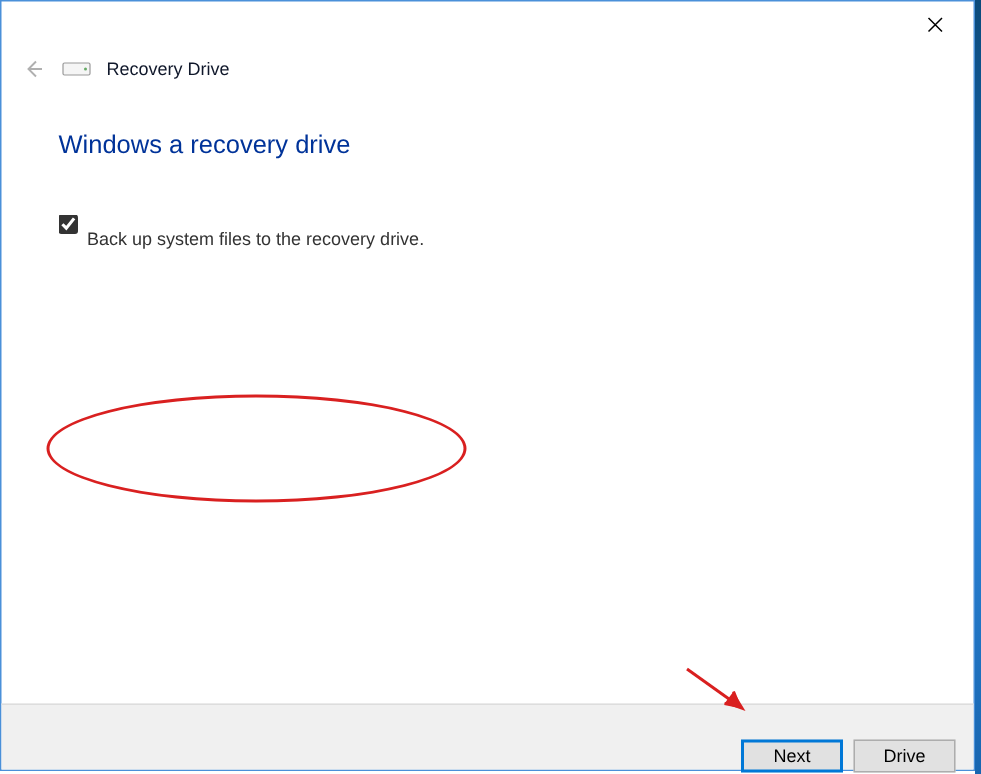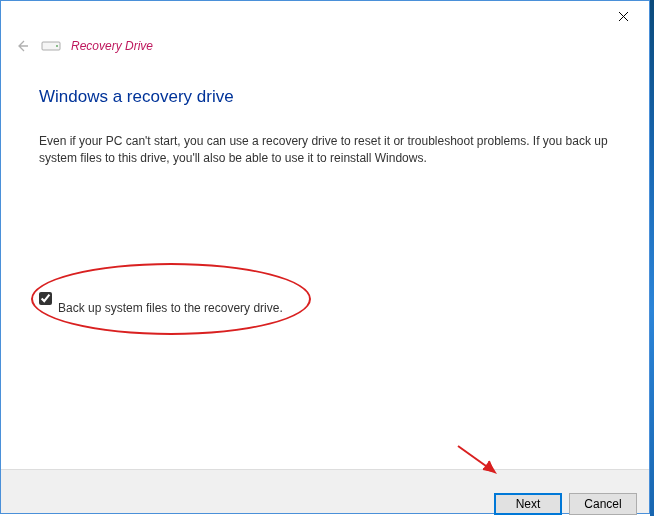--- a/index.html
+++ b/index.html
@@ -3,21 +3,21 @@
   <meta charset="utf-8">
   <style>
     * { box-sizing: border-box; margin: 0; padding: 0; }
     body { font-family: "Segoe UI", Tahoma, sans-serif; background: #fff; width: 654px; height: 516px; overflow: hidden; position: relative; }
     .window { width: 650px; height: 514px; border: 1px solid #4a90d9; position: relative; background: #fff; }
     .titlebar { height: 30px; display: flex; align-items: center; justify-content: flex-end; padding-right: 6px; }
     .close-btn { width: 40px; height: 26px; display: flex; align-items: center; justify-content: center; cursor: pointer; font-size: 14px; font-family: Arial, sans-serif; color: #000; }
     .header { display: flex; align-items: center; padding: 6px 12px 8px 12px; gap: 10px; height: 32px; }
     .back-arrow { width: 18px; height: 18px; display: flex; align-items: center; justify-content: center; color: #999; cursor: pointer; }
     .drive-icon { width: 20px; height: 14px; display: flex; align-items: center; justify-content: center; }
-    .title { font-size: 12px; color: #be185d; font-style: italic; }
+    .title { font-size: 12px; color: #0f172a; }
     .content { padding: 24px 38px 10px 38px; }
     .heading { font-size: 17px; color: #003399; font-weight: normal; margin-bottom: 26px; }
     .description { font-size: 12px; color: #333; line-height: 1.45; margin-bottom: 114px; }
     .checkbox-row { display: flex; align-items: center; gap: 6px; position: relative; z-index: 2; }
     .checkbox-row input[type="checkbox"] { width: 13px; height: 13px; cursor: pointer; accent-color: #333; }
     .checkbox-row label { font-size: 12px; color: #333; cursor: pointer; margin-top: 19px; }
     .annotation-ellipse { position: absolute; left: 30px; top: 262px; width: 280px; height: 72px; border: 2px solid #d92020; border-radius: 50%; pointer-events: none; z-index: 1; }
     .annotation-arrow { position: absolute; left: 452px; top: 440px; width: 50px; height: 40px; pointer-events: none; z-index: 3; }
     .footer { position: absolute; bottom: 0; left: 0; right: 0; height: 44px; background: #f0f0f0; border-top: 1px solid #ddd; display: flex; align-items: center; justify-content: flex-end; gap: 7px; padding-right: 12px; }
     .btn { min-width: 68px; height: 22px; font-size: 12px; background: #e1e1e1; border: 1px solid #adadad; cursor: pointer; display: flex; align-items: center; justify-content: center; margin-top: 24px; }
@@ -47,36 +47,35 @@
       <svg width="20" height="12" viewBox="0 0 20 12">
           <rect x="1" y="2" width="18" height="8" rx="1" fill="#f5f5f5" stroke="#999" stroke-width="0.8"></rect>
           <circle cx="16" cy="6" r="1" fill="#6a6"></circle>
         </svg>
     </div>
     <div class="title">Recovery Drive</div>
   </div>
 
   <div class="content">
     <h1 class="heading">Windows a recovery drive</h1>
-    <p class="description">Even if your PC can't start, you can use a recovery drive to reset it or troubleshoot problems. If you back up system files to this drive, you'll also be able to use it to reinstall Windows.</p>
 
     <div class="checkbox-row">
       <input type="checkbox" id="cb1" checked="" style="">
       <label for="cb1">Back up system files to the recovery drive.</label>
     </div>
   </div>
 
   <div class="annotation-ellipse"></div>
 
   <svg class="annotation-arrow" width="50" height="40" viewBox="0 0 50 40">
     <path d="M5 5 L40 30" stroke="#d92020" stroke-width="2" fill="none"></path>
     <path d="M40 30 L30 28 M40 30 L36 20" stroke="#d92020" stroke-width="2" fill="none"></path>
     <polygon points="44,33 30,28 36,20" fill="#d92020"></polygon>
   </svg>
 
   <div class="footer">
     <button class="btn primary">Next</button>
-    <button class="btn">Cancel</button>
+    <button class="btn">Drive</button>
   </div>
 
 </div>
 
 <div class="right-edge"></div>
 
 </body></html>

